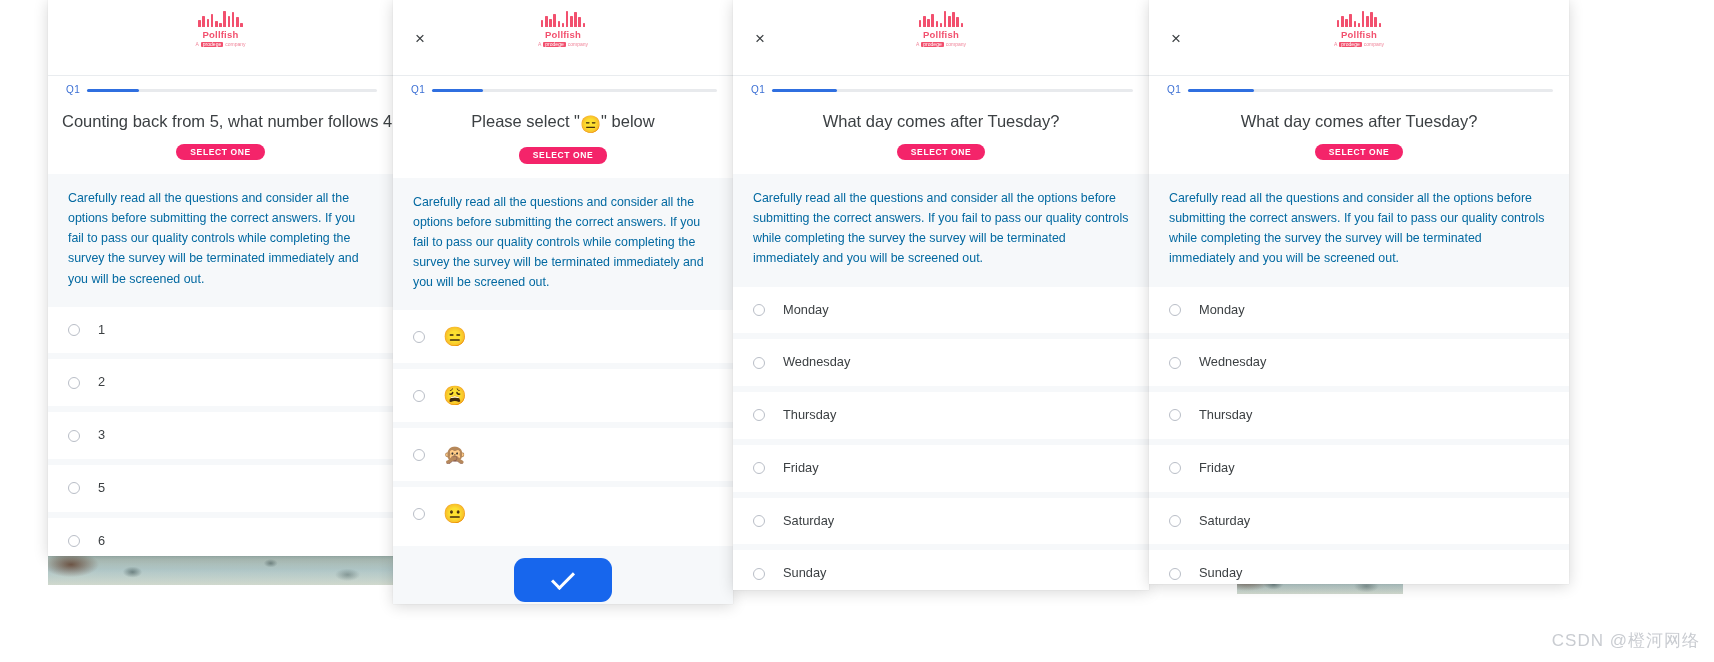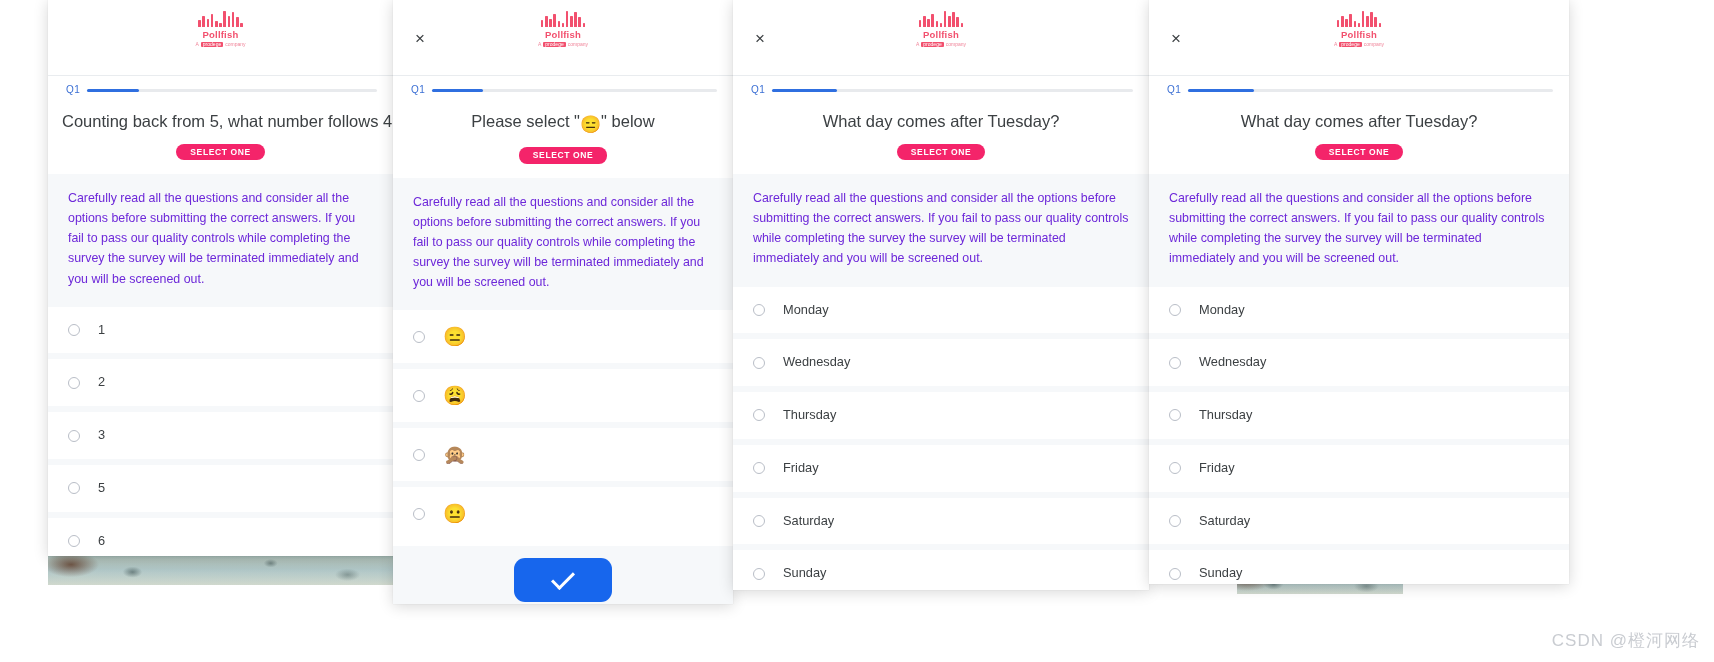--- a/index.html
+++ b/index.html
@@ -103,21 +103,21 @@
     padding:4px 14px; border-radius:8px;
     line-height:1;
   }
 
   
   .instructions {
     margin-top:14px;
     background:#f6f8fa;
     padding:14px 20px 16px;
     font-size:12.4px;
-    color:#6d28d9;
+    color:#0369a1;
     line-height:1.62;
   }
 
   
   .options { background:#f6f8fa; padding-top:2px; }
   .option {
     background:#fff;
     display:flex; align-items:center; gap:18px;
     padding:17px 20px;
     margin-bottom:6px;

